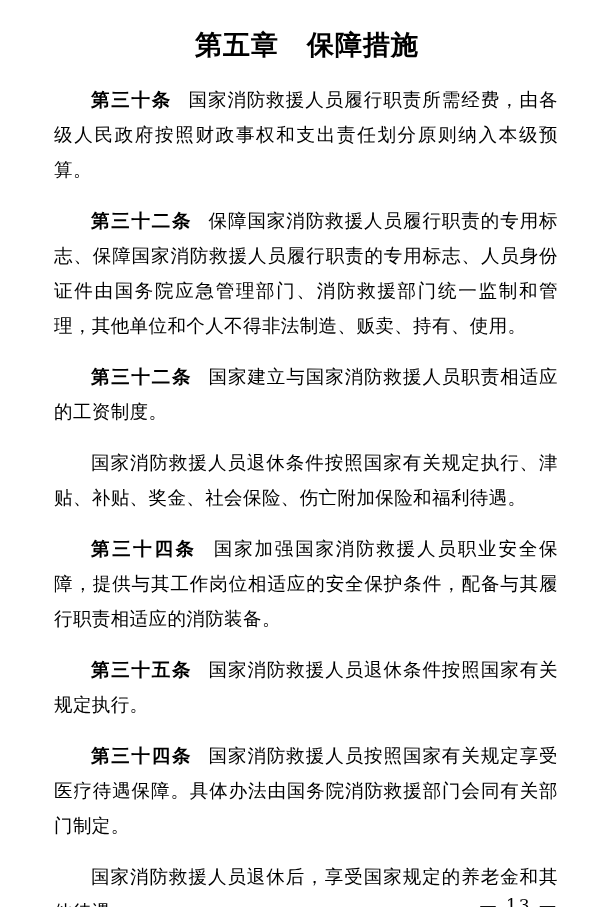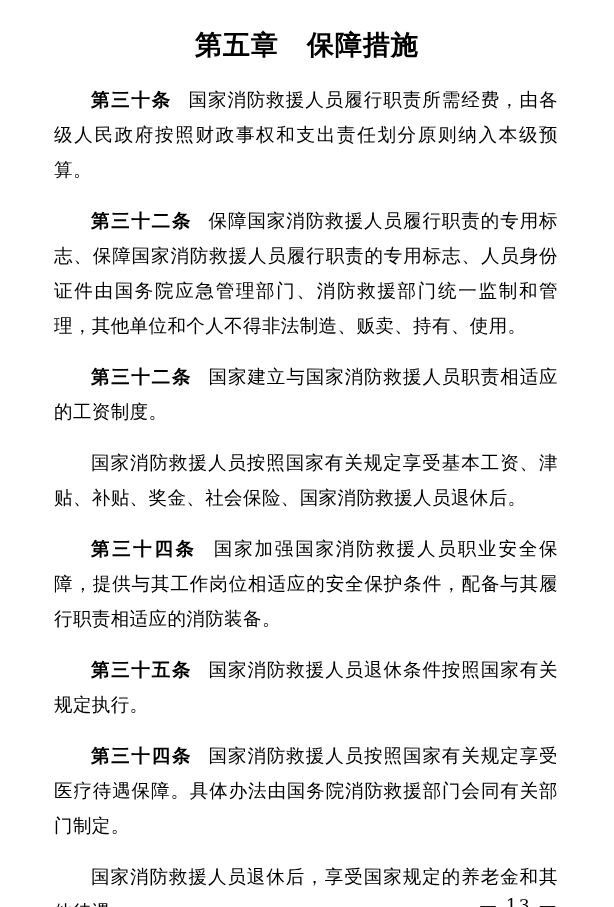--- a/index.html
+++ b/index.html
@@ -76,21 +76,21 @@
 
     <p class="para">
       <span class="art">第三十二条</span><span class="gap"></span><span>保障国家消防救援人员履行职责的专用标志、保障国家消防救援人员履行职责的专用标志、人员身份证件由国务院应急管理部门、消防救援部门统一监制和管理，其他单位和个人不得非法制造、贩卖、持有、使用。</span>
     </p>
 
     <p class="para">
       <span class="art">第三十二条</span><span class="gap"></span><span>国家建立与国家消防救援人员职责相适应的工资制度。</span>
     </p>
 
     <p class="para">
-      <span>国家消防救援人员按照国家有关规定享受基本工资、津贴、补贴、奖金、社会保险、国家消防救援人员退休后。</span>
+      <span>国家消防救援人员退休条件按照国家有关规定执行、津贴、补贴、奖金、社会保险、伤亡附加保险和福利待遇。</span>
     </p>
 
     <p class="para">
       <span class="art">第三十四条</span><span class="gap"></span><span>国家加强国家消防救援人员职业安全保障，提供与其工作岗位相适应的安全保护条件，配备与其履行职责相适应的消防装备。</span>
     </p>
 
     <p class="para">
       <span class="art">第三十五条</span><span class="gap"></span><span>国家消防救援人员退休条件按照国家有关规定执行。</span>
     </p>
 

